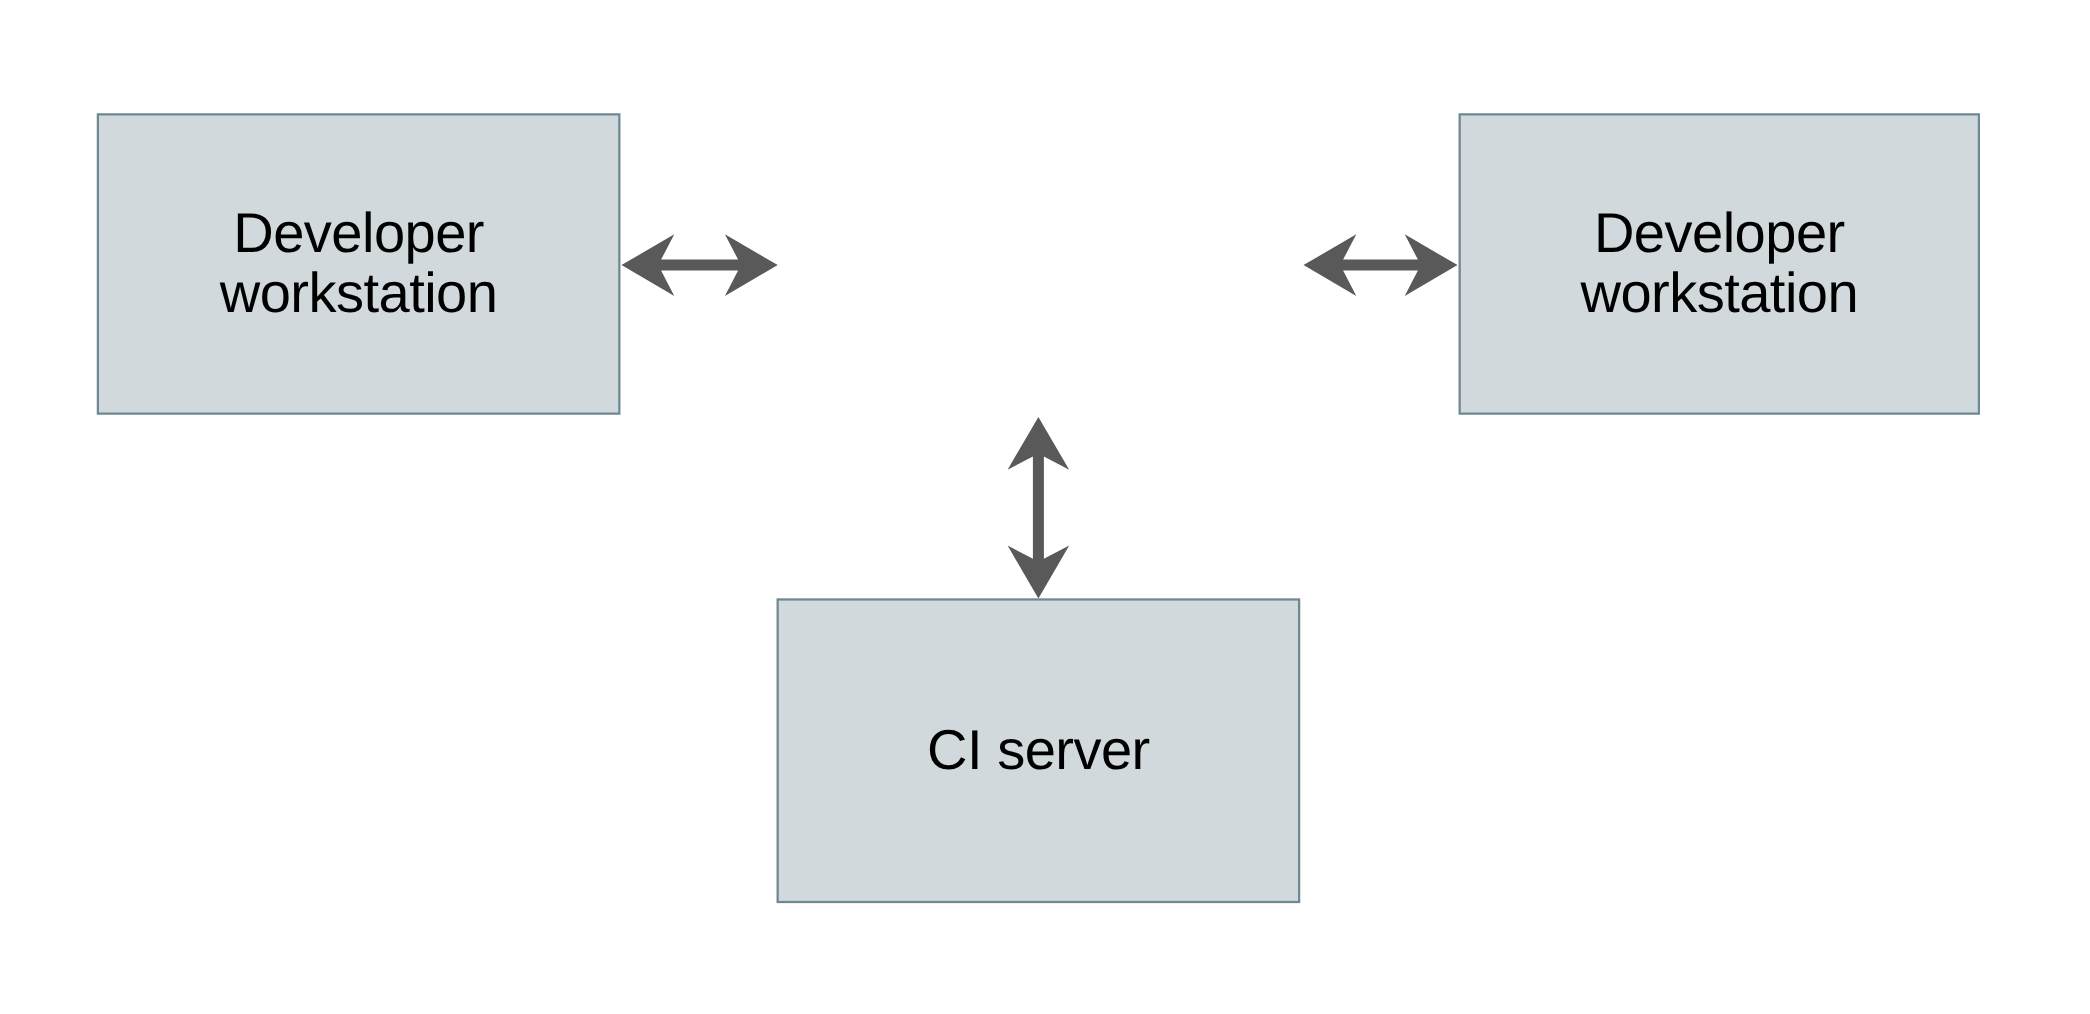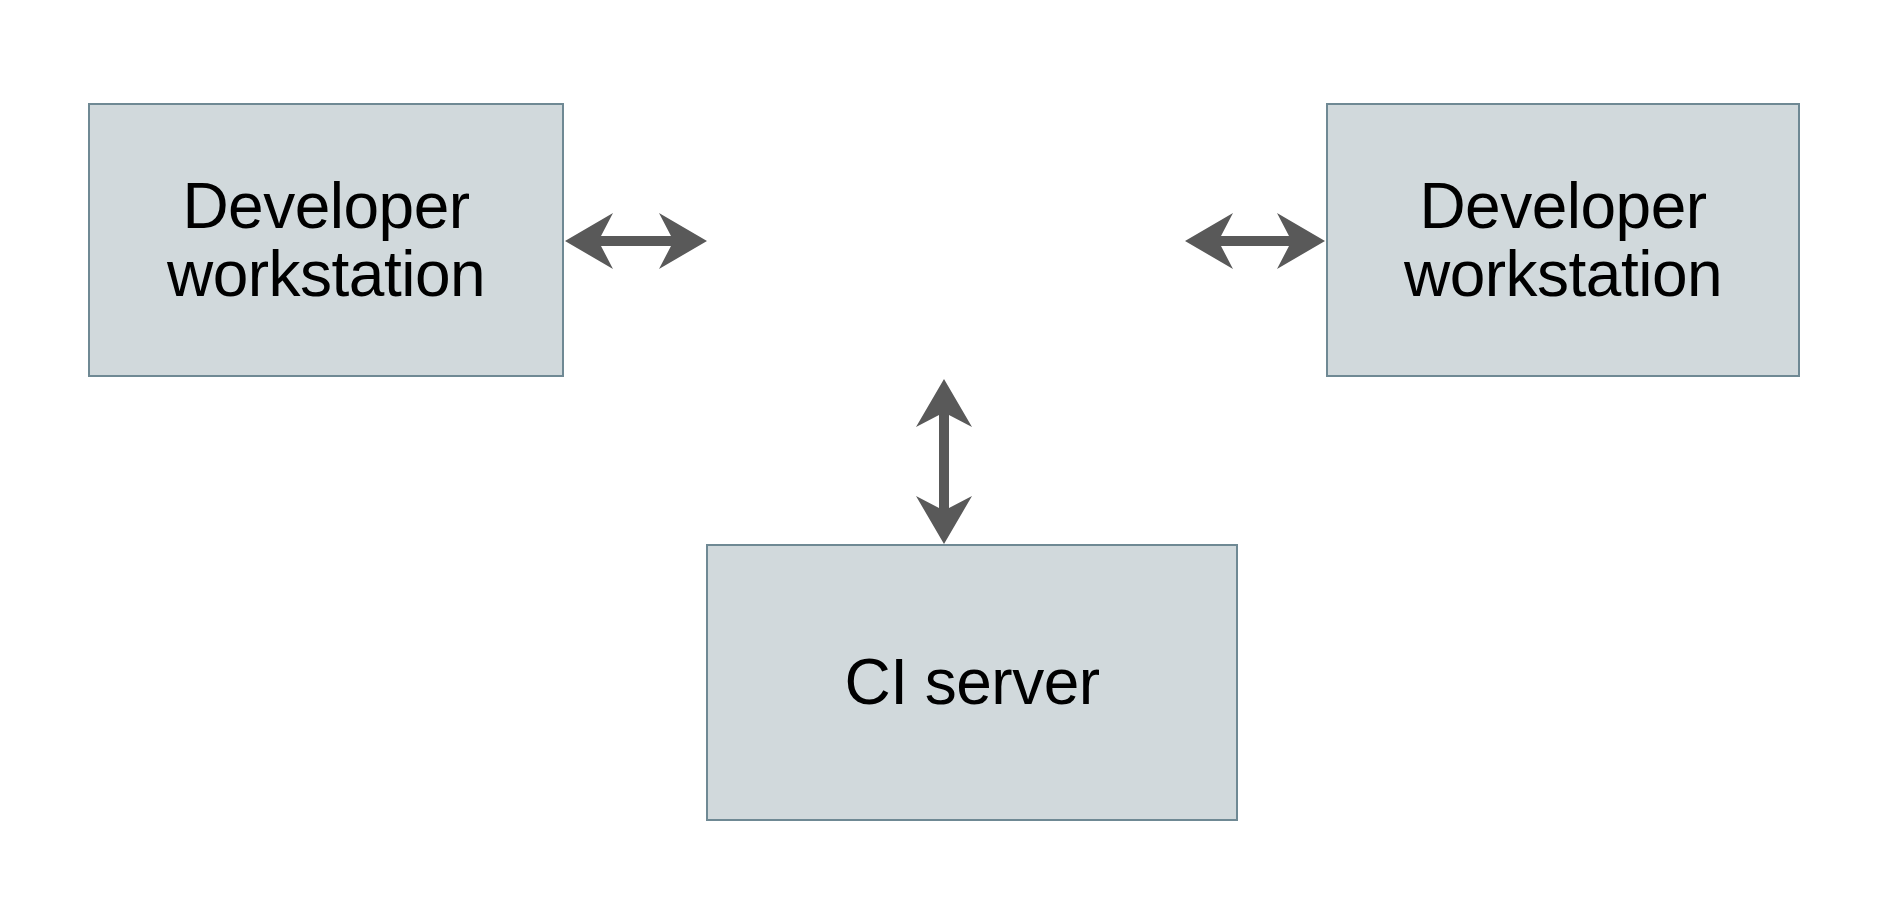--- a/index.html
+++ b/index.html
@@ -24,40 +24,40 @@
     box-sizing: border-box;
     background: #d1d9dc;
     border: 2px solid #6f8994;
     display: flex;
     align-items: center;
     justify-content: center;
     text-align: center;
   }
   .node-label {
     font-family: "Liberation Sans", sans-serif;
-    font-size: 64px;
+    font-size: 51px;
     line-height: 1.07;
     color: #000000;
     font-weight: 400;
     letter-spacing: -0.5px;
     white-space: pre-line;
     padding: 0 8px;
   }
   
   #node-dev-left {
     left: 88px;  top: 103px;  width: 476px; height: 274px;
   }
   #node-shared-cache {
     left: 708px; top: 103px;  width: 475px; height: 274px;
   }
   #node-dev-right {
     left: 1326px; top: 103px; width: 474px; height: 274px;
   }
   #node-ci-server {
-    left: 706px; top: 544px;  width: 532px; height: 277px;
+    left: 706px; top: 544px;  width: 476px; height: 277px;
   }
   
   #connectors {
     position: absolute;
     left: 0;
     top: 0;
     width: 1900px;
     height: 922px;
     pointer-events: none;
   }

